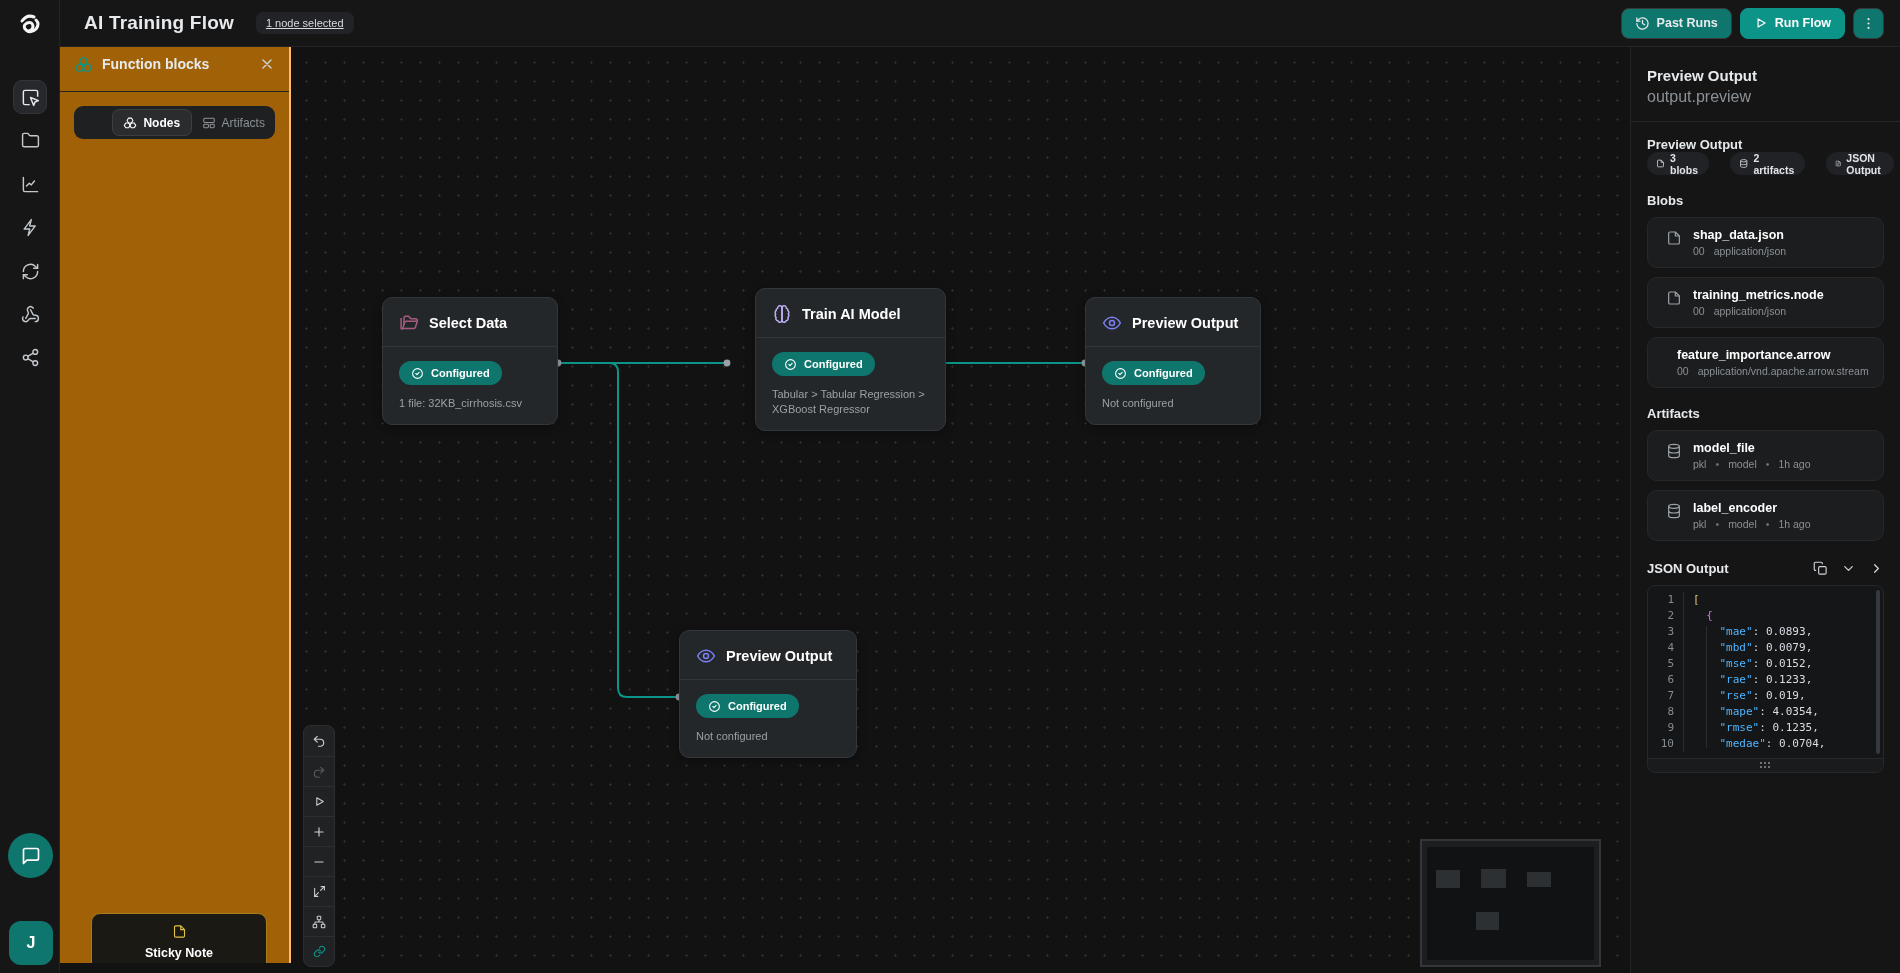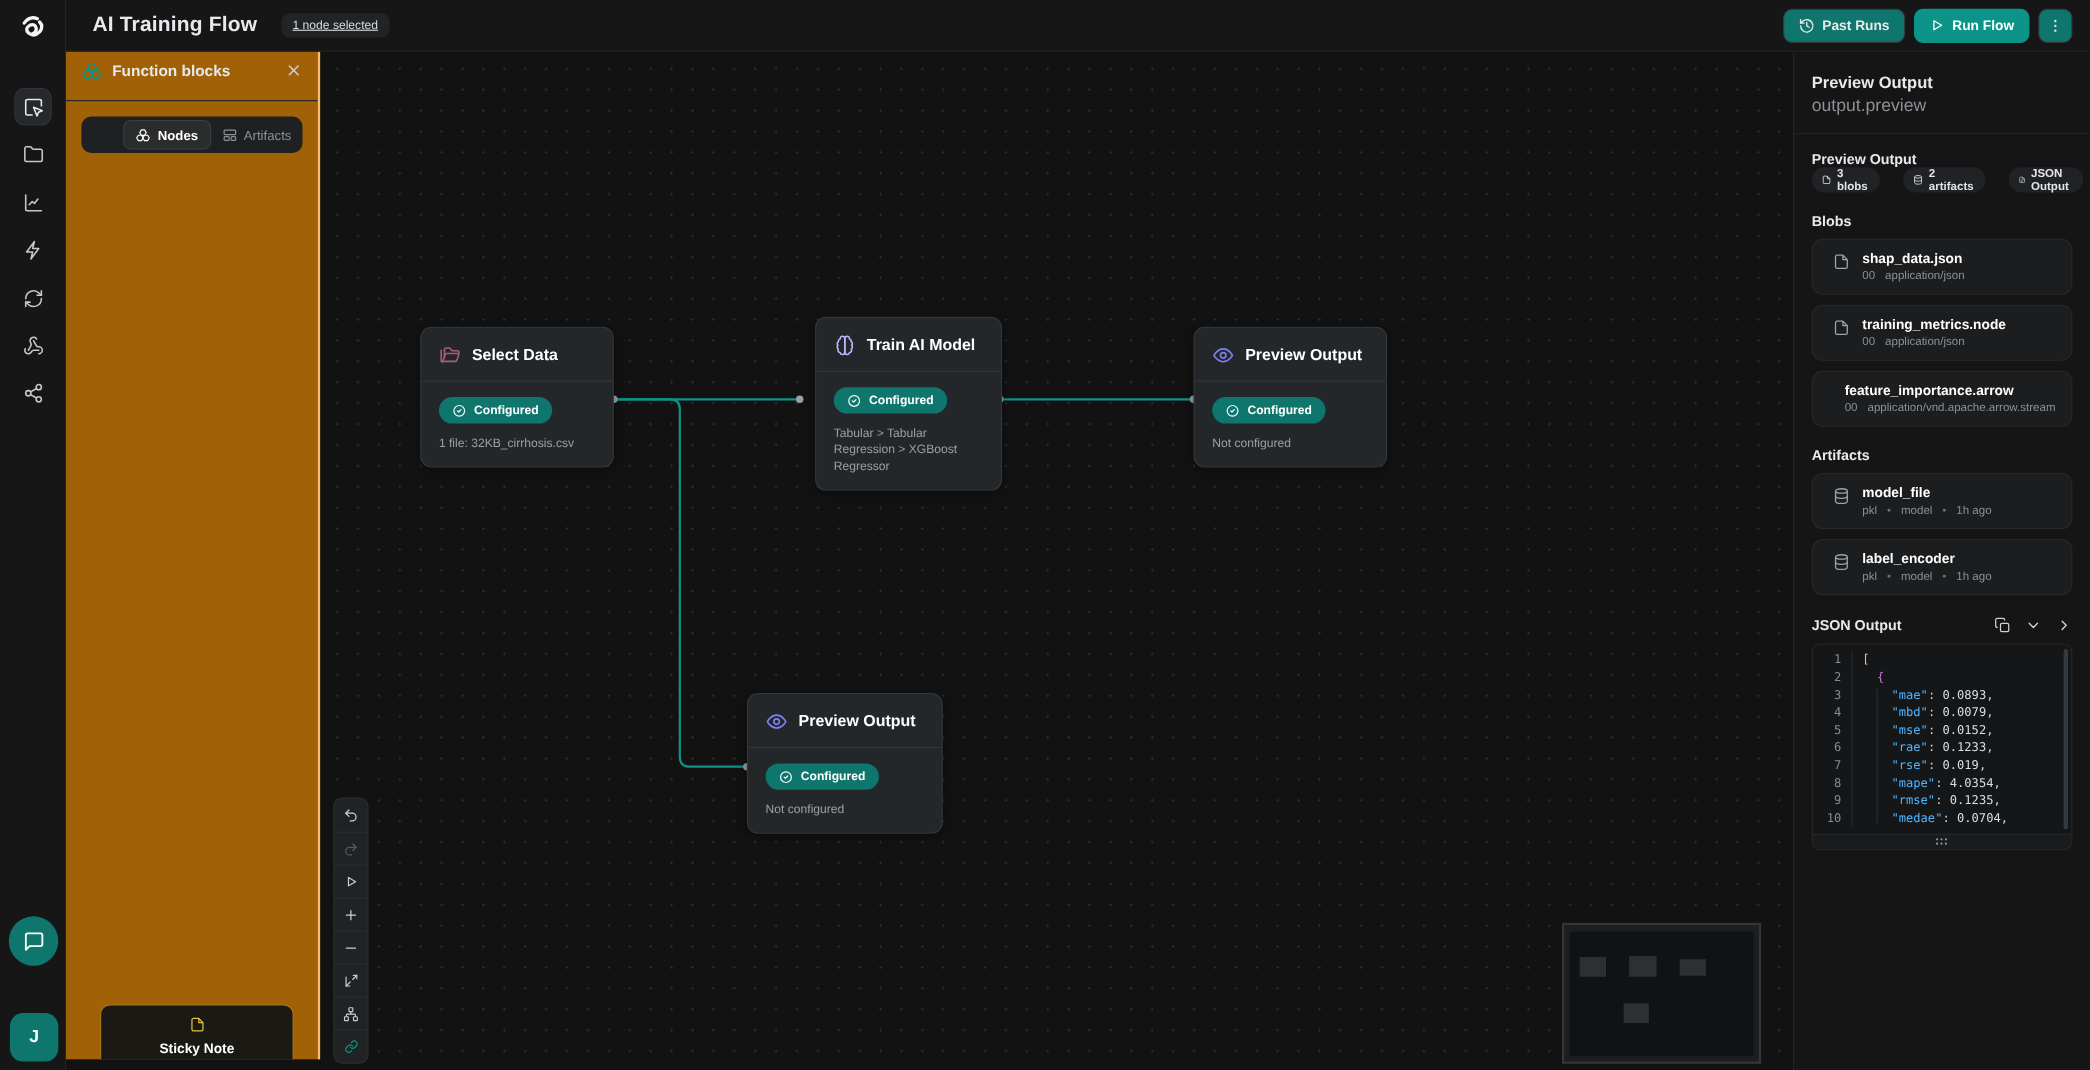--- a/index.html
+++ b/index.html
@@ -253,21 +253,21 @@
         <svg width="13" height="13" viewBox="0 0 24 24" fill="none" stroke="#fff" stroke-width="2" stroke-linecap="round" stroke-linejoin="round">
             <circle cx="12" cy="12" r="9"></circle>
             <path d="m9 12 2 2 4-4"></path>
           </svg>
         <span>Configured</span>
       </div>
       <div class="node-detail">1 file: 32KB_cirrhosis.csv</div>
     </div>
   </div>
 
-  <div class="node" style="left:450px; top:241px; width:170px;">
+  <div class="node" style="left:464px; top:241px; width:191px;">
     <div class="node-head">
       <svg width="20" height="20" viewBox="0 0 24 24" fill="none" stroke="#c4b5fd" stroke-width="1.7" stroke-linecap="round" stroke-linejoin="round">
           <path d="M9.5 2A2.5 2.5 0 0 1 12 4.5v15a2.5 2.5 0 0 1-4.96.44 2.5 2.5 0 0 1-2.04-3.94A2.5 2.5 0 0 1 4.5 12a2.5 2.5 0 0 1 .5-3.95A2.5 2.5 0 0 1 7 5a2.5 2.5 0 0 1 2.5-3Z"></path>
           <path d="M14.5 2A2.5 2.5 0 0 0 12 4.5v15a2.5 2.5 0 0 0 4.96.44 2.5 2.5 0 0 0 2.04-3.94A2.5 2.5 0 0 0 19.5 12a2.5 2.5 0 0 0-.5-3.95A2.5 2.5 0 0 0 17 5a2.5 2.5 0 0 0-2.5-3Z"></path>
         </svg>
       <div class="node-title">Train AI Model</div>
     </div>
     <div class="node-div"></div>
     <div class="node-body">
       <div class="cfg-badge">

